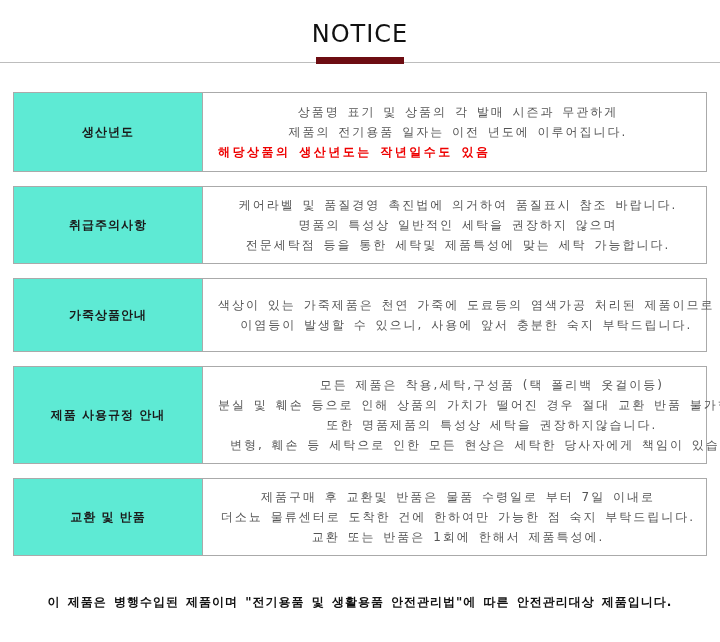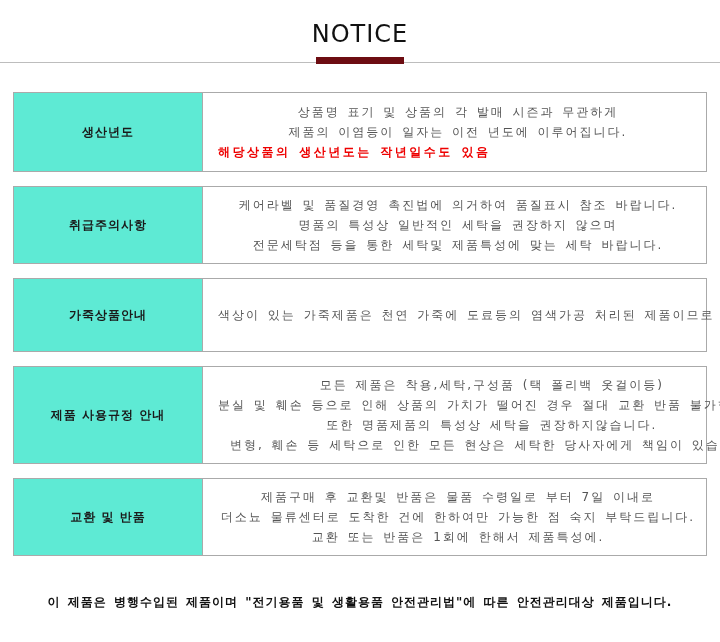--- a/index.html
+++ b/index.html
@@ -87,38 +87,39 @@
     <div class="bar"></div>
   </div>
 </div>
 
 <div class="notice-table">
 
   <div class="notice-row">
     <div class="row-label">생산년도</div>
     <div class="row-content">
       <div class="content-line">상품명 표기 및 상품의 각 발매 시즌과 무관하게</div>
-      <div class="content-line">제품의 이염등이 일자는 이전 년도에 이루어집니다.</div>
+      <div class="content-line">제품의 전기용품 일자는 이전 년도에 이루어집니다.</div>
       <div class="warning-line">해당상품의 생산년도는 작년일수도 있음</div>
     </div>
   </div>
 
   <div class="notice-row">
     <div class="row-label">취급주의사항</div>
     <div class="row-content">
       <div class="content-line">케어라벨 및 품질경영 촉진법에 의거하여 품질표시 참조 바랍니다.</div>
       <div class="content-line">명품의 특성상 일반적인 세탁을 권장하지 않으며</div>
-      <div class="content-line">전문세탁점 등을 통한 세탁및 제품특성에 맞는 세탁 바랍니다.</div>
+      <div class="content-line">전문세탁점 등을 통한 세탁및 제품특성에 맞는 세탁 가능합니다.</div>
     </div>
   </div>
 
   <div class="notice-row">
     <div class="row-label">가죽상품안내</div>
     <div class="row-content">
       <div class="content-line">색상이 있는 가죽제품은 천연 가죽에 도료등의 염색가공 처리된 제품이므로</div>
+      <div class="content-line">이염등이 발생할 수 있으니, 사용에 앞서 충분한 숙지 부탁드립니다.</div>
     </div>
   </div>
 
   <div class="notice-row">
     <div class="row-label">제품 사용규정 안내</div>
     <div class="row-content">
       <div class="content-line">모든 제품은 착용,세탁,구성품 (택 폴리백 옷걸이등)</div>
       <div class="content-line">분실 및 훼손 등으로 인해 상품의 가치가 떨어진 경우 절대 교환 반품 불가합니다.</div>
       <div class="content-line">또한 명품제품의 특성상 세탁을 권장하지않습니다.</div>
       <div class="content-line">변형, 훼손 등 세탁으로 인한 모든 현상은 세탁한 당사자에게 책임이 있습니다.</div>

